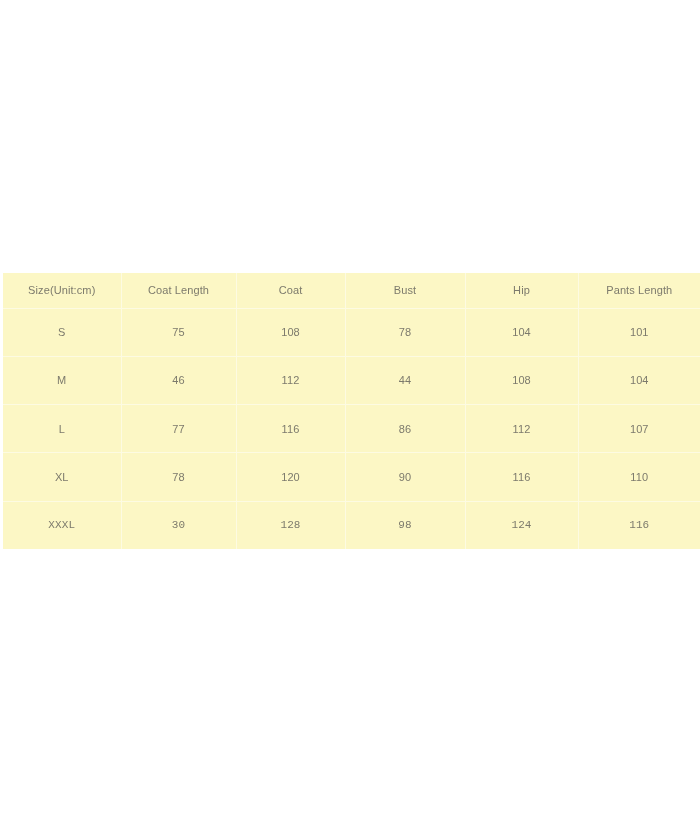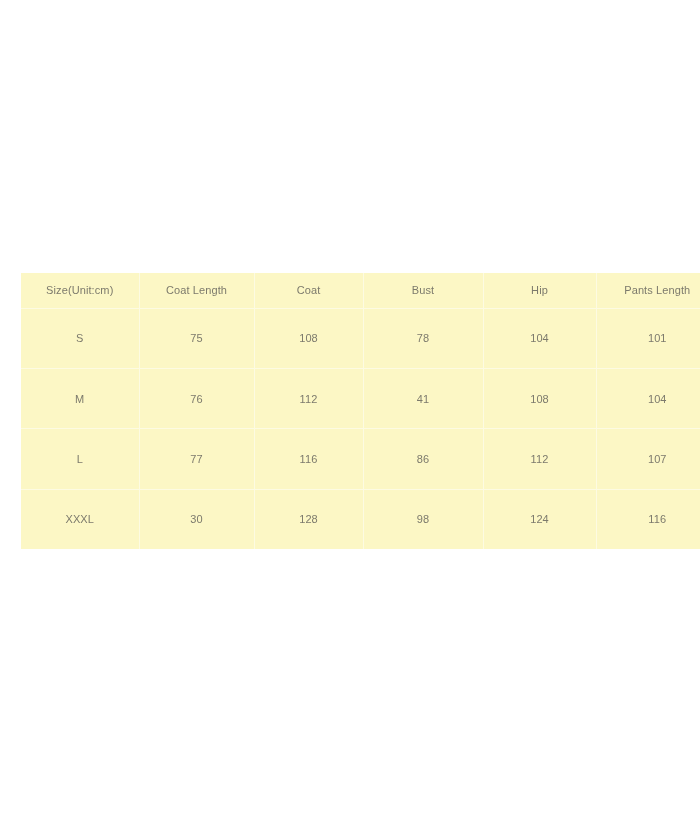--- a/index.html
+++ b/index.html
@@ -15,21 +15,20 @@
     overflow: hidden;
   }
 
   
   #size-chart-wrap {
     position: absolute;
     left: 3px;
     top: 273px;
     width: 570px;
     height: 276px;
-    margin-left: 18px;
   }
 
   table.size-chart {
     width: 100%;
     height: 100%;
     border-collapse: collapse;
     background: #fcf7c5;
     table-layout: fixed;
   }
 
@@ -49,20 +48,21 @@
     letter-spacing: 0.1px;
     line-height: 1.1;
   }
 
   table.size-chart tr td:last-child,
   table.size-chart tr th:last-child {
     border-right: none;
   }
   table.size-chart tr:last-child td {
     border-bottom: none;
+    font-family: Liberation Mono, monospace;
   }
 
   
   col.c0 { width: 118px; }
   col.c1 { width: 115px; }
   col.c2 { width: 109px; }
   col.c3 { width: 120px; }
   col.c4 { width: 113px; }
   col.c5 { width: 122px; }
 </style>
@@ -93,33 +93,41 @@
       <tr>
         <td>S</td>
         <td>75</td>
         <td>108</td>
         <td>78</td>
         <td>104</td>
         <td>101</td>
       </tr>
       <tr>
         <td>M</td>
-        <td>76</td>
+        <td>46</td>
         <td>112</td>
-        <td>41</td>
+        <td>44</td>
         <td>108</td>
         <td>104</td>
       </tr>
       <tr>
         <td>L</td>
         <td>77</td>
         <td>116</td>
         <td>86</td>
         <td>112</td>
         <td>107</td>
+      </tr>
+      <tr>
+        <td>XL</td>
+        <td>78</td>
+        <td>120</td>
+        <td>90</td>
+        <td>116</td>
+        <td>110</td>
       </tr>
       <tr>
         <td>XXXL</td>
         <td>30</td>
         <td>128</td>
         <td>98</td>
         <td>124</td>
         <td>116</td>
       </tr>
     </tbody>

